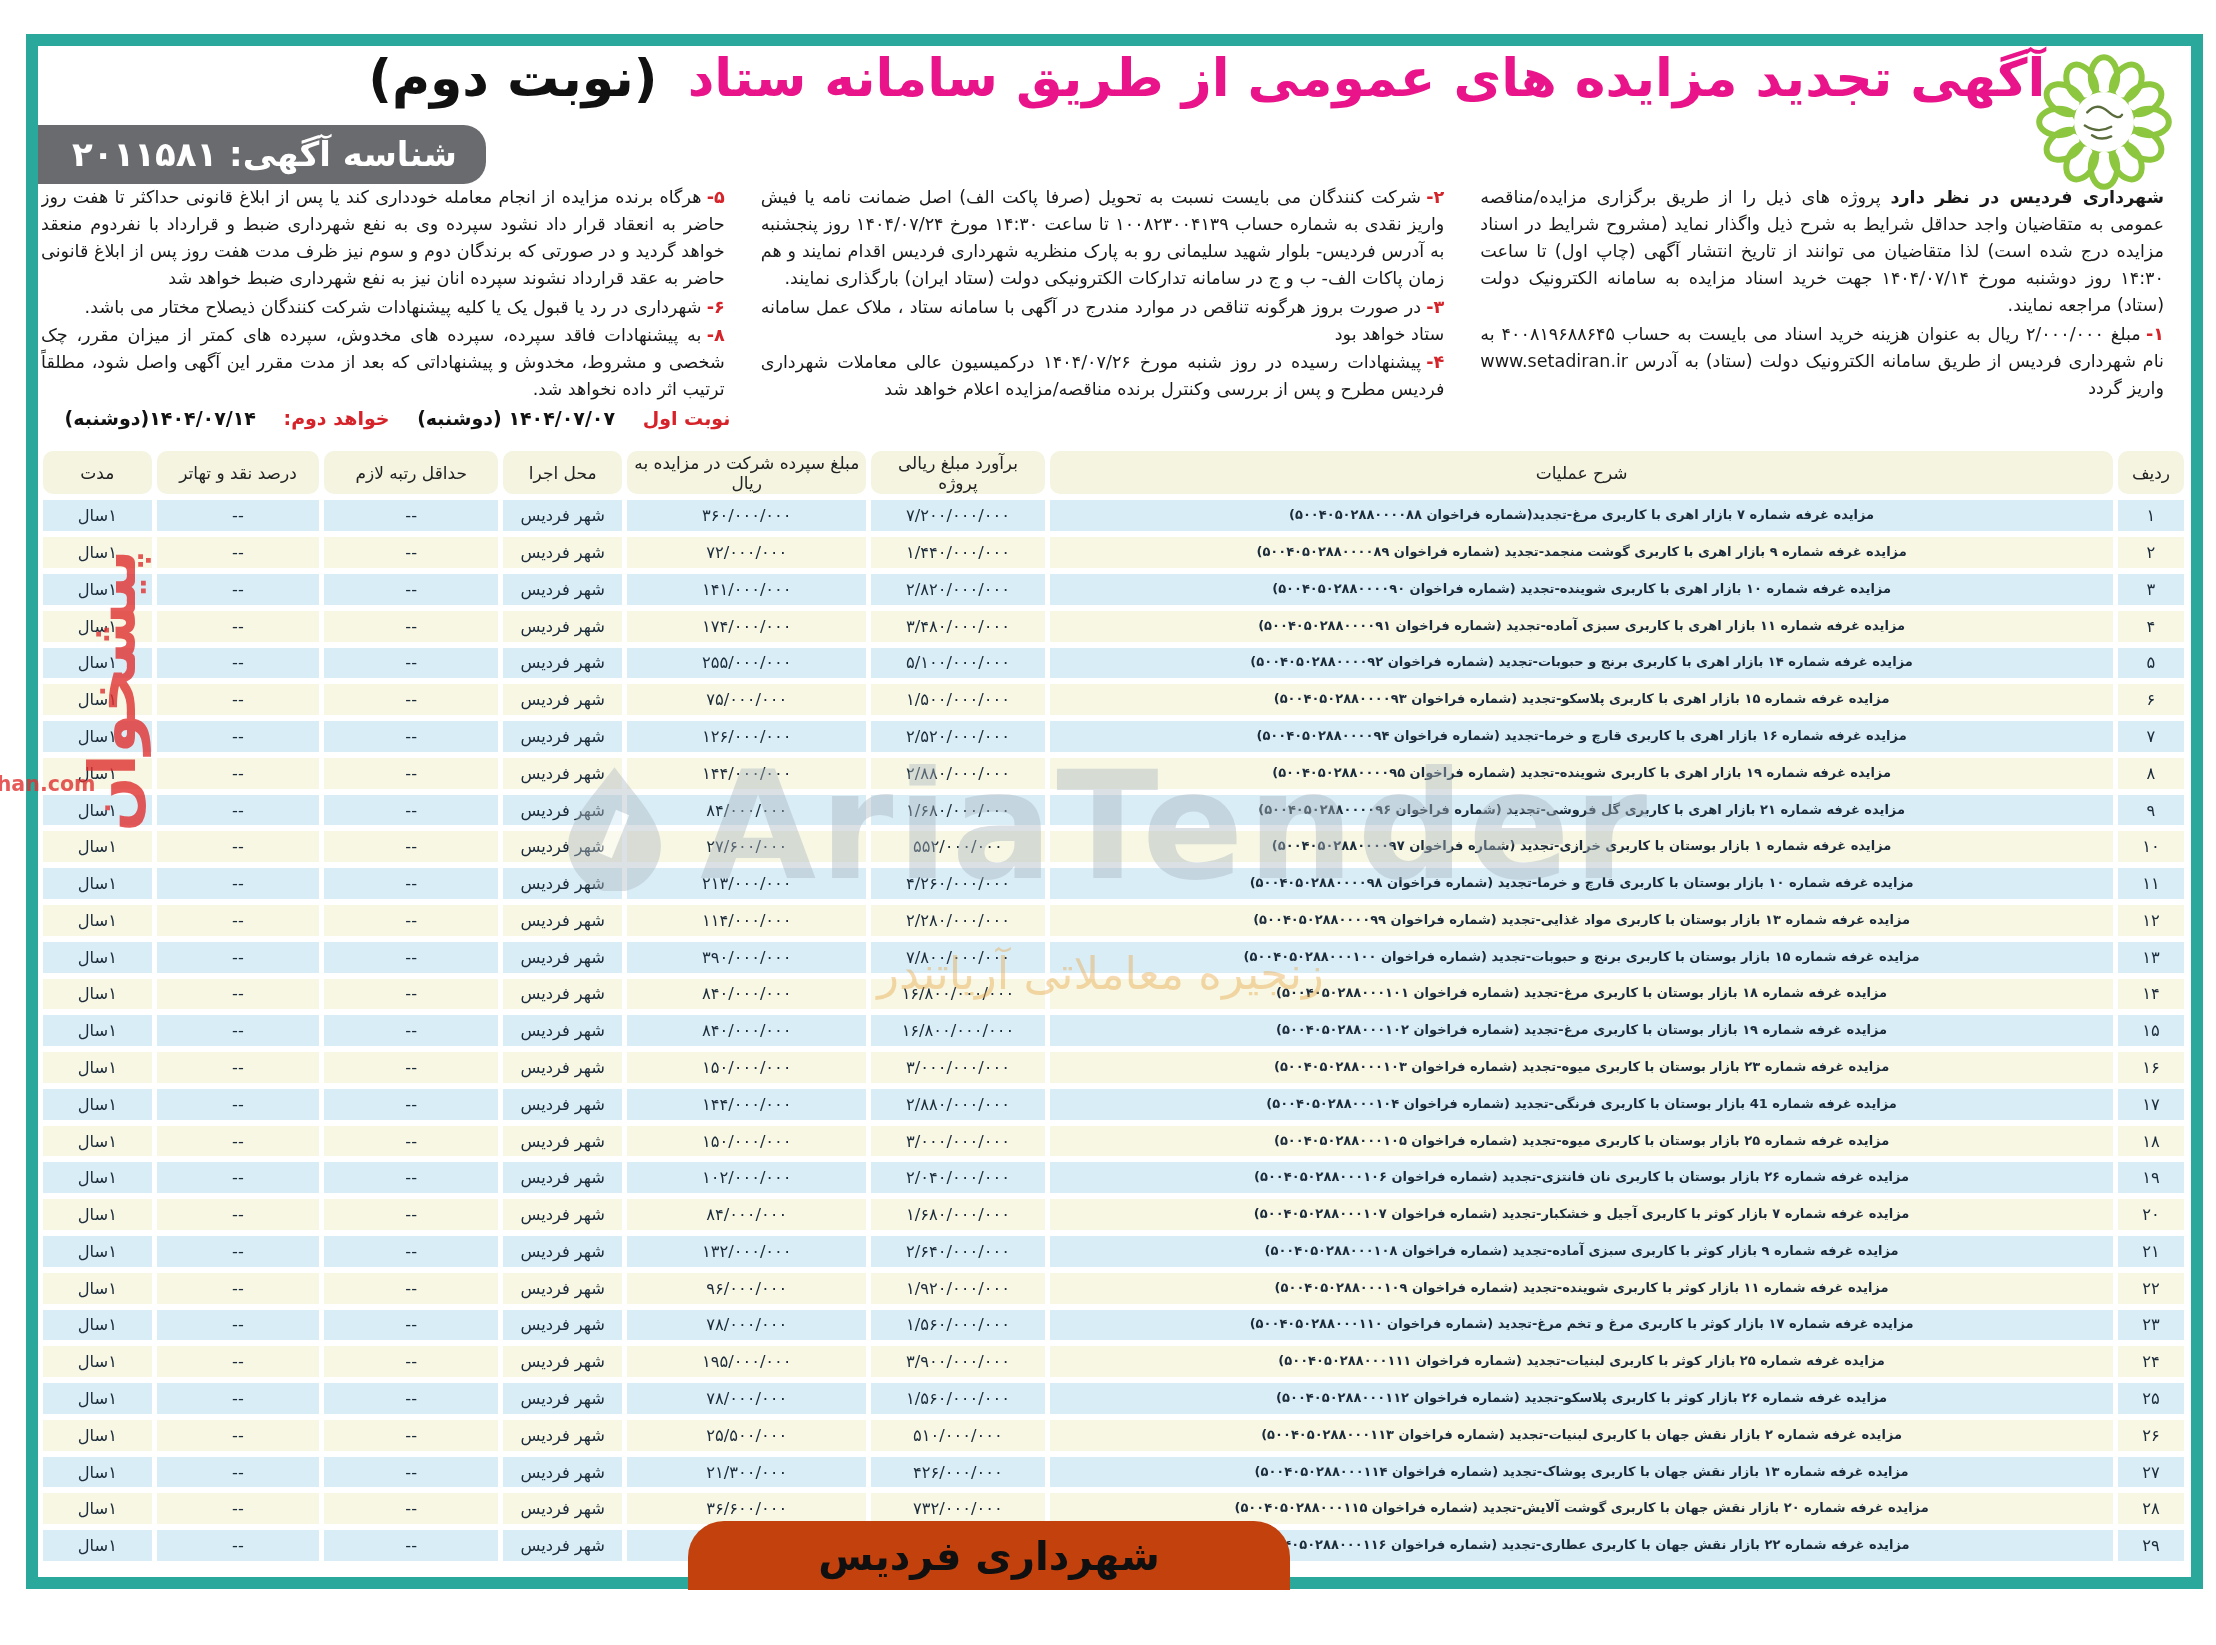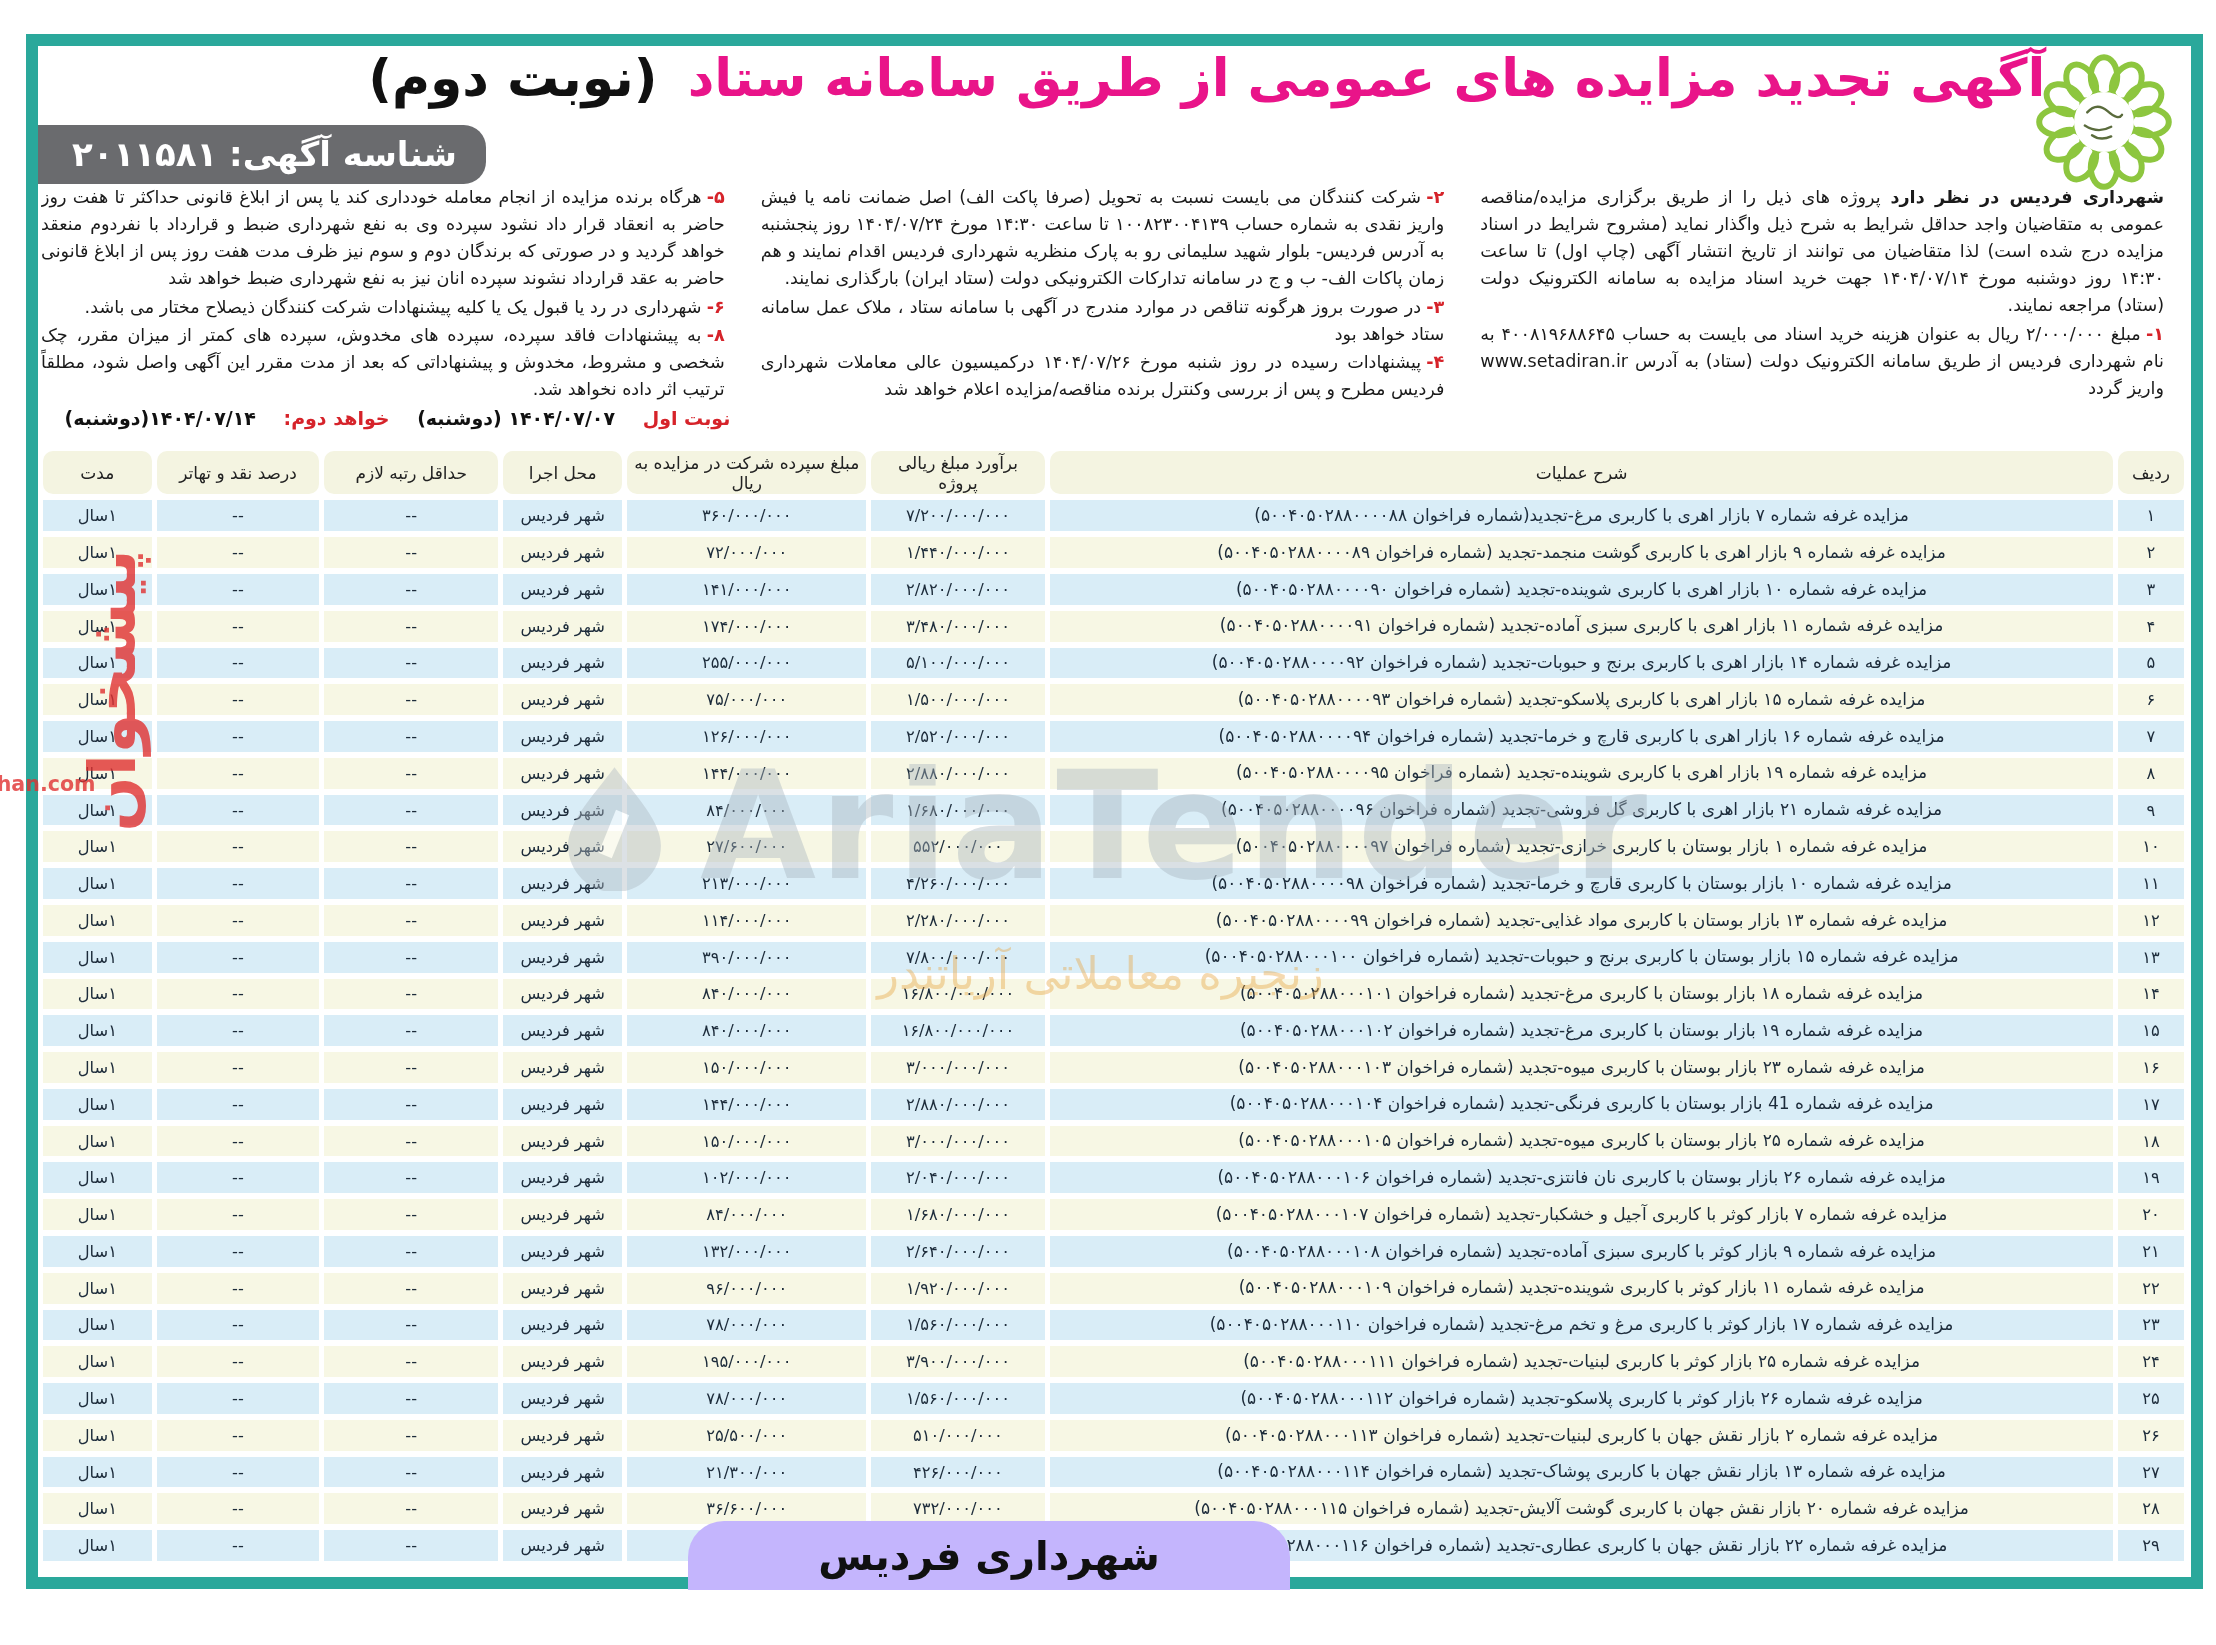--- a/index.html
+++ b/index.html
@@ -32,42 +32,42 @@
             text-align:center;font-size:19px;font-weight:bold;}
   .schedule .red{color:#d6232a;}
   .schedule .blk{color:#111;margin:0 21px;}
 
   
   .tbl-wrap{position:absolute;top:445px;left:38px;right:27.5px;z-index:3;}
   table{width:100%;direction:rtl;border-collapse:separate;border-spacing:5.2px 6.9px;table-layout:fixed;}
   th{background:#f4f4e1;font-weight:normal;font-size:17px;height:34px;padding:1.7px 5.2px;color:#222;border-radius:10px;}
   td{height:29px;padding:0.9px 6.9px;text-align:center;font-size:16.3px;color:#1c2b3a;
      overflow:hidden;white-space:nowrap;}
-  td.c1{font-size:17px;white-space:normal;line-height:1.15;}
+  td.c1{font-size:13px;white-space:normal;line-height:1.15;font-weight:bold;}
   tr.odd td{background:#d9edf7;}
   tr.even td{background:#f7f7e4;}
   col.w-no{width:3%;} col.w-desc{width:49%;} col.w-est{width:8%;} col.w-dep{width:11%;}
   col.w-loc{width:5.5%;} col.w-rank{width:8%;} col.w-cash{width:7.5%;} col.w-dur{width:5%;}
 
   
   .wm{position:absolute;top:739px;left:370px;width:1461px;z-index:4;text-align:center;
       pointer-events:none;}
   .wm-row{display:flex;align-items:center;justify-content:center;gap:20.6px;opacity:.42;}
   .wm-brand{font-size:150px;font-weight:bold;color:#a9b6bf;letter-spacing:3.4px;}
   .wm-fa{margin-top:34px;font-size:45px;color:#e8a33d;opacity:.4;letter-spacing:19px;
          direction:rtl;}
   .stamp{position:absolute;left:-29px;top:653px;z-index:4;color:#e03131;opacity:.8;
          font-size:65px;font-weight:bold;transform:rotate(-90deg);transform-origin:center;
          direction:rtl;pointer-events:none;}
   .stamp-url{position:absolute;left:-17px;top:772px;z-index:4;color:#e03131;opacity:.8;
              font-size:20.6px;font-weight:bold;pointer-events:none;}
 
   
   .footer-bar{position:absolute;left:688px;top:1521px;width:602px;height:69px;z-index:6;
-              background:#c4b5fd;border-radius:36px 36px 0 0;display:flex;align-items:center;
+              background:#c2410c;border-radius:36px 36px 0 0;display:flex;align-items:center;
               justify-content:center;direction:rtl;font-size:40px;font-weight:bold;color:#101010;}
 </style>
 </head>
 <body>
 
 <div class="frame"></div>
 
 <div class="logo">
   <svg viewBox="0 0 120 120" width="144" height="144">
     <g fill="none" stroke="#8dc63f" stroke-width="5">

